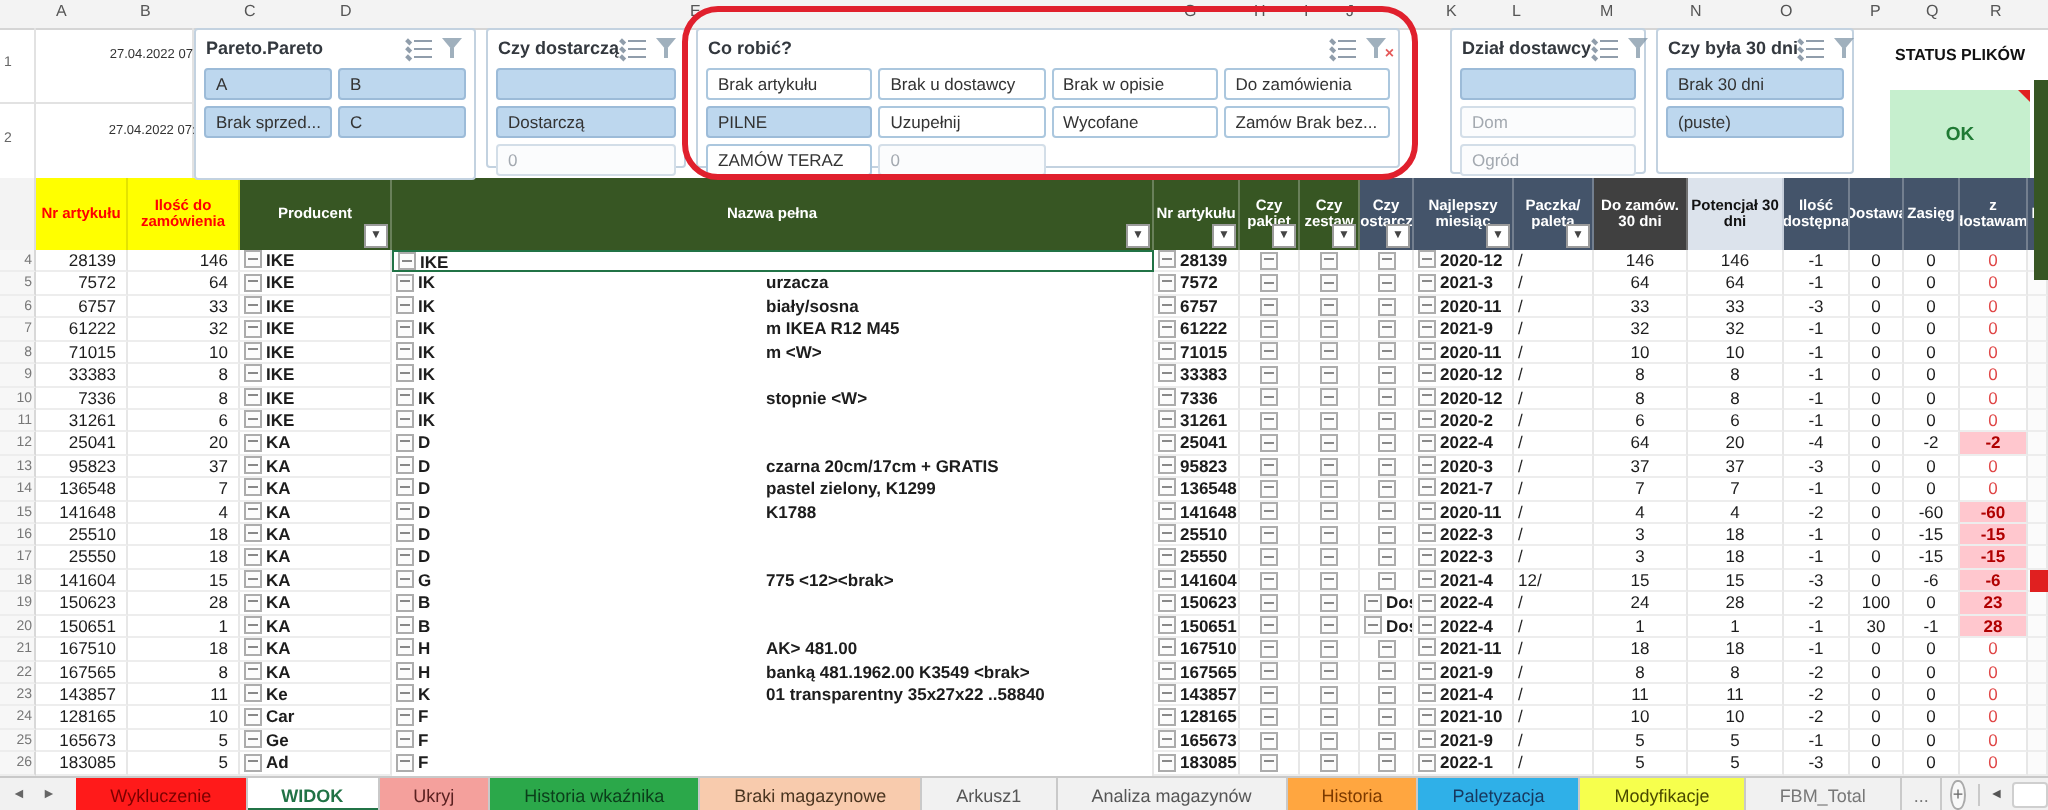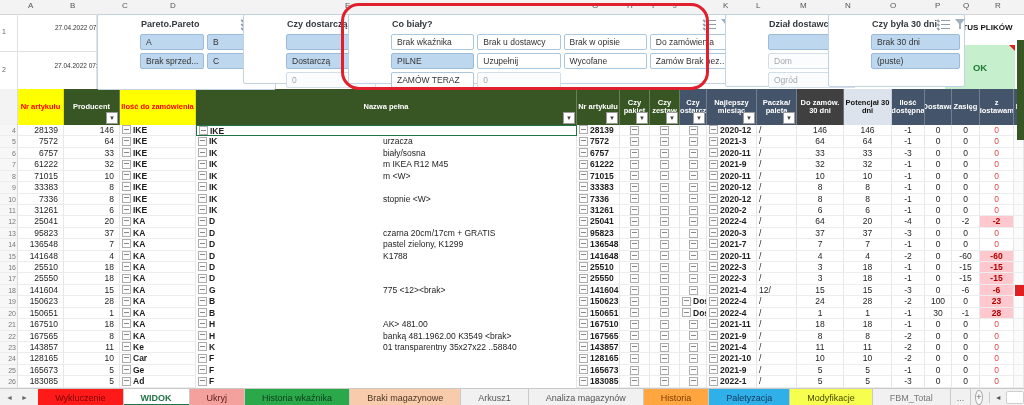--- a/index.html
+++ b/index.html
@@ -10,21 +10,21 @@
             border-bottom:1px solid #D5D5D5;}
   .colstrip span{position:absolute;top:1px;font-size:8px;color:#555;}
   
   .leftcells{position:absolute;left:0;top:14px;width:97px;height:75px;}
   .gridv{position:absolute;top:0;bottom:0;width:1px;background:#E2E2E2;}
   .gridh{position:absolute;left:0;right:0;height:1px;background:#E2E2E2;}
   .rownum12{position:absolute;left:2px;font-size:7px;color:#666;}
   .stamp{position:absolute;right:-8px;width:70px;text-align:right;font-size:6.5px;color:#333;}
   
   .slicer{position:absolute;background:#fff;border:1px solid #C3D2E0;border-radius:2px;
-          box-shadow:0 0 0 1px #fff inset;z-index:5;padding-left:38px;}
+          box-shadow:0 0 0 1px #fff inset;z-index:5;}
   .slicer .shead{display:flex;align-items:center;justify-content:space-between;
                  padding:2px 4px 1px 5px;height:14px;}
   .slicer .stitle{font-size:9px;font-weight:700;color:#33383E;white-space:nowrap;}
   .sicons{display:flex;gap:4px;align-items:center;}
   .ms-icon,.f-icon{width:13px;height:11px;position:relative;opacity:.75;}
   .ms-icon i{position:absolute;left:4px;right:0;height:1.5px;background:#6B7D8F;}
   .ms-icon i:nth-child(1){top:1px}.ms-icon i:nth-child(2){top:5px}.ms-icon i:nth-child(3){top:9px}
   .ms-icon b{position:absolute;left:0;width:3px;height:1.5px;background:#6B7D8F;transform:rotate(45deg);}
   .ms-icon b:nth-child(4){top:1px}.ms-icon b:nth-child(5){top:5px}.ms-icon b:nth-child(6){top:9px}
   .f-icon .fun{position:absolute;left:1px;top:0;width:0;height:0;
@@ -63,21 +63,21 @@
   .dd{position:absolute;right:1px;bottom:1px;width:10px;height:10px;background:#fff;border:1px solid #9B9B9B;
       font-size:6px;color:#444;display:flex;align-items:center;justify-content:center;line-height:1;}
   .trow{height:11.435px;font-size:8.5px;line-height:11px;}
   .tc{box-sizing:border-box;border-right:1px solid #E7E7E7;border-bottom:1px solid #EDEDED;
       white-space:nowrap;overflow:hidden;padding:0 2px;color:#1d1d1d;}
   .tc.rn{direction:rtl;text-align:right;font-size:7px;color:#777;background:#F7F7F7;border-right:1px solid #D8D8D8;padding:0 1px;}
   .tc.num{text-align:right;padding-right:5px;}
   .tc.c{text-align:center;padding:0;}
   .tc.b{font-weight:700;}
   .tc.nazwa{position:relative;border-bottom:none;}
-  .tc.nazwa .frag2{position:absolute;left:187px;top:0;font-weight:400;}
+  .tc.nazwa .frag2{position:absolute;left:187px;top:0;font-weight:700;}
   .tc.nazwa.active{border:1.5px solid #217346;}
   .tc.zd{color:#E04848;}
   .tc.zd.bad{background:#FFC7CE;color:#B00000;font-weight:600;}
   .tc.dcol{background:#FBFBFB;}
   .sq{display:inline-block;width:7px;height:7px;border:1px solid #ACACAC;background:#FCFCFC;
       vertical-align:middle;position:relative;margin-right:2px;margin-top:-2px;}
   .sq::after{content:"";position:absolute;left:1px;right:1px;top:2.5px;height:1px;background:#888;}
   .tc .only-sq{display:flex;align-items:center;justify-content:center;height:100%;}
   .redmark{position:absolute;left:1015px;width:9px;height:11px;background:#E02020;z-index:6;}
   
@@ -175,39 +175,39 @@
       </div>
     <div class="sbtns" style="grid-template-columns:1fr">
         <div class="sbtn sel"></div>
         <div class="sbtn sel">Dostarczą</div>
         <div class="sbtn dis">0</div>
       </div>
   </div>
 
   <div class="slicer" style="left:348px;top:14px;width:350px;height:68px">
     <div class="shead">
-        <span class="stitle">Co biały?</span>
+        <span class="stitle">Co robić?</span>
       <span class="sicons">
           <span class="ms-icon">
             <i></i>
             <i></i>
             <i></i>
             <b></b>
             <b></b>
             <b></b>
           </span>
       <span class="f-icon">
             <span class="fun"></span>
             <span class="stem"></span>
             <span class="fx">×</span>
           </span>
         </span>
       </div>
     <div class="sbtns" style="grid-template-columns:1fr 1fr 1fr 1fr">
-        <div class="sbtn un">Brak wkaźnika</div>
+        <div class="sbtn un">Brak artykułu</div>
         <div class="sbtn un">Brak u dostawcy</div>
         <div class="sbtn un">Brak w opisie</div>
         <div class="sbtn un">Do zamówienia</div>
         <div class="sbtn sel">PILNE</div>
         <div class="sbtn un">Uzupełnij</div>
         <div class="sbtn un">Wycofane</div>
         <div class="sbtn un">Zamów Brak bez...</div>
         <div class="sbtn un">ZAMÓW TERAZ</div>
         <div class="sbtn dis">0</div>
       </div>
@@ -270,22 +270,22 @@
       <span>OK</span>
       <span class="okflag"></span>
     </div>
   </div>
   <div class="greensliver"></div>
 
   <div class="tablewrap">
     <div class="thead">
         <div class="hc h-blank"></div>
         <div class="hc h-yellow">Nr artykułu</div>
+        <div class="hc h-yellow">Ilość do zamówienia</div>
         <div class="hc h-green">Producent<span class="dd">▼</span></div>
-        <div class="hc h-yellow">Ilość do zamówienia</div>
         <div class="hc h-green">Nazwa pełna<span class="dd">▼</span></div>
         <div class="hc h-green">Nr artykułu<span class="dd">▼</span></div>
         <div class="hc h-green">Czy pakiet<span class="dd">▼</span></div>
         <div class="hc h-green">Czy zestaw<span class="dd">▼</span></div>
         <div class="hc h-navy">Czy dostarczą<span class="dd">▼</span></div>
         <div class="hc h-navy">Najlepszy miesiąc<span class="dd">▼</span></div>
         <div class="hc h-navy">Paczka/ paleta<span class="dd">▼</span></div>
         <div class="hc h-red">Do zamów. 30 dni</div>
         <div class="hc h-pot">Potencjał 30 dni</div>
         <div class="hc h-navy">Ilość dostępna</div>

